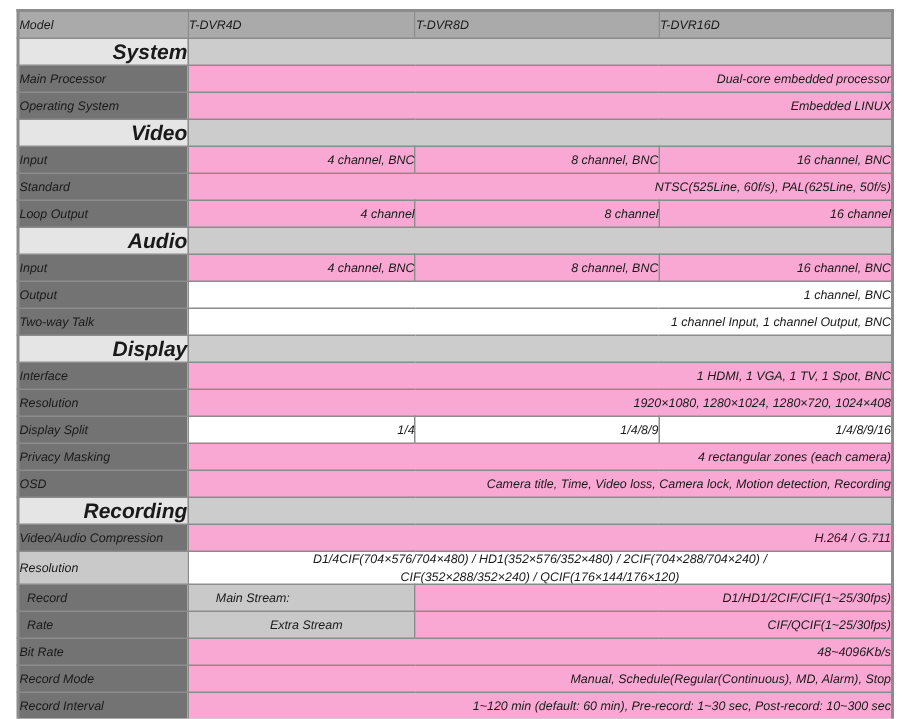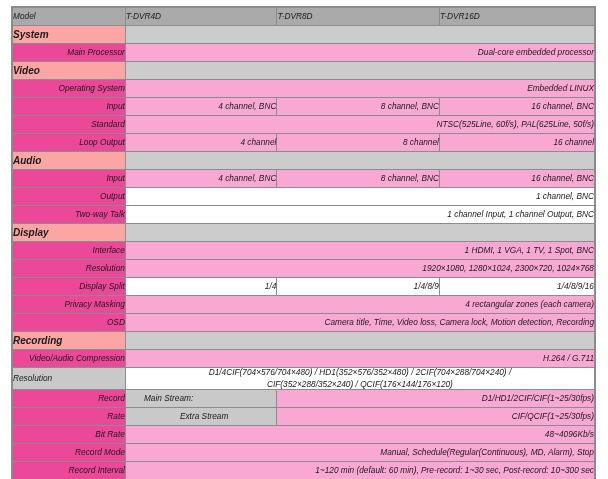--- a/index.html
+++ b/index.html
@@ -37,31 +37,31 @@
     line-height: 1.15;
     white-space: nowrap;
   }
 
   
   td.model-head {
     background: #aaaaaa;
     height: 20px;
   }
   td.label {
-    background: #ec4899;
-    text-align: right;
+    background: #737373;
+    text-align: left;
     padding-left: 7px;
   }
   td.section {
-    background: #fca5a5;
+    background: #e5e5e5;
     font-weight: bold;
     font-style: italic;
-    text-align: left;
+    text-align: right;
     padding-left: 28px;
-    font-size: 10px;
+    font-size: 14px;
     height: 18px;
   }
   td.section-blank {
     background: #cccccc;
   }
   td.val {
     background: #f9a8d4;
     text-align: right;
   }
   td.val-left {
@@ -116,27 +116,27 @@
 
       <tr>
         <td class="section">System</td>
         <td class="section-blank" colspan="3"></td>
       </tr>
       <tr>
         <td class="label">Main Processor</td>
         <td class="val" colspan="3">Dual-core embedded processor</td>
       </tr>
       <tr>
-        <td class="section">Video</td>
-        <td class="section-blank" colspan="3"></td>
-      </tr>
-
-      <tr>
         <td class="label">Operating System</td>
         <td class="val" colspan="3">Embedded LINUX</td>
+      </tr>
+
+      <tr>
+        <td class="section">Video</td>
+        <td class="section-blank" colspan="3"></td>
       </tr>
       <tr>
         <td class="label">Input</td>
         <td class="val">4 channel, BNC</td>
         <td class="val">8 channel, BNC</td>
         <td class="val">16 channel, BNC</td>
       </tr>
       <tr>
         <td class="label">Standard</td>
         <td class="val" colspan="3">NTSC(525Line, 60f/s), PAL(625Line, 50f/s)</td>
@@ -170,21 +170,21 @@
       <tr>
         <td class="section">Display</td>
         <td class="section-blank" colspan="3"></td>
       </tr>
       <tr>
         <td class="label">Interface</td>
         <td class="val" colspan="3">1 HDMI, 1 VGA, 1 TV, 1 Spot, BNC</td>
       </tr>
       <tr>
         <td class="label">Resolution</td>
-        <td class="val" colspan="3">1920×1080, 1280×1024, 2300×720, 1024×768</td>
+        <td class="val" colspan="3">1920×1080, 1280×1024, 1280×720, 1024×408</td>
       </tr>
       <tr>
         <td class="label">Display Split</td>
         <td class="val-left">1/4</td>
         <td class="val-left">1/4/8/9</td>
         <td class="val-left">1/4/8/9/16</td>
       </tr>
       <tr>
         <td class="label">Privacy Masking</td>
         <td class="val" colspan="3">4 rectangular zones (each camera)</td>

